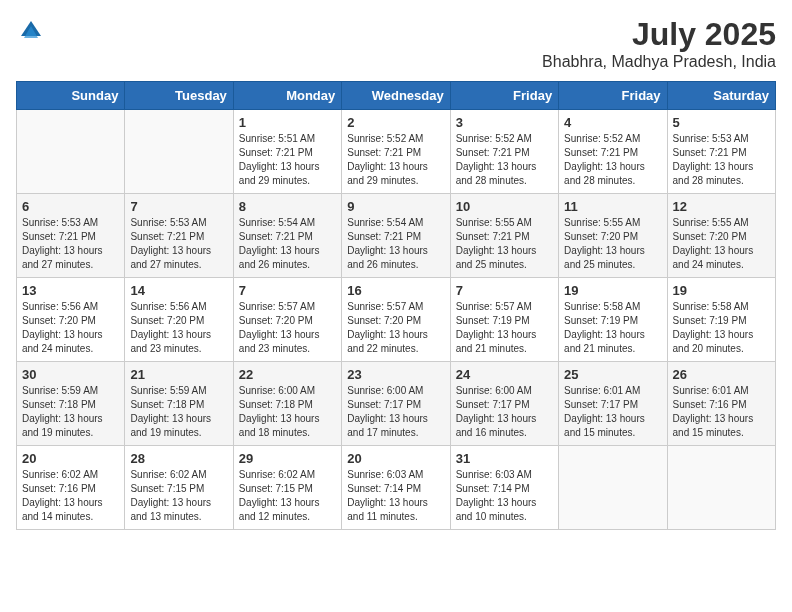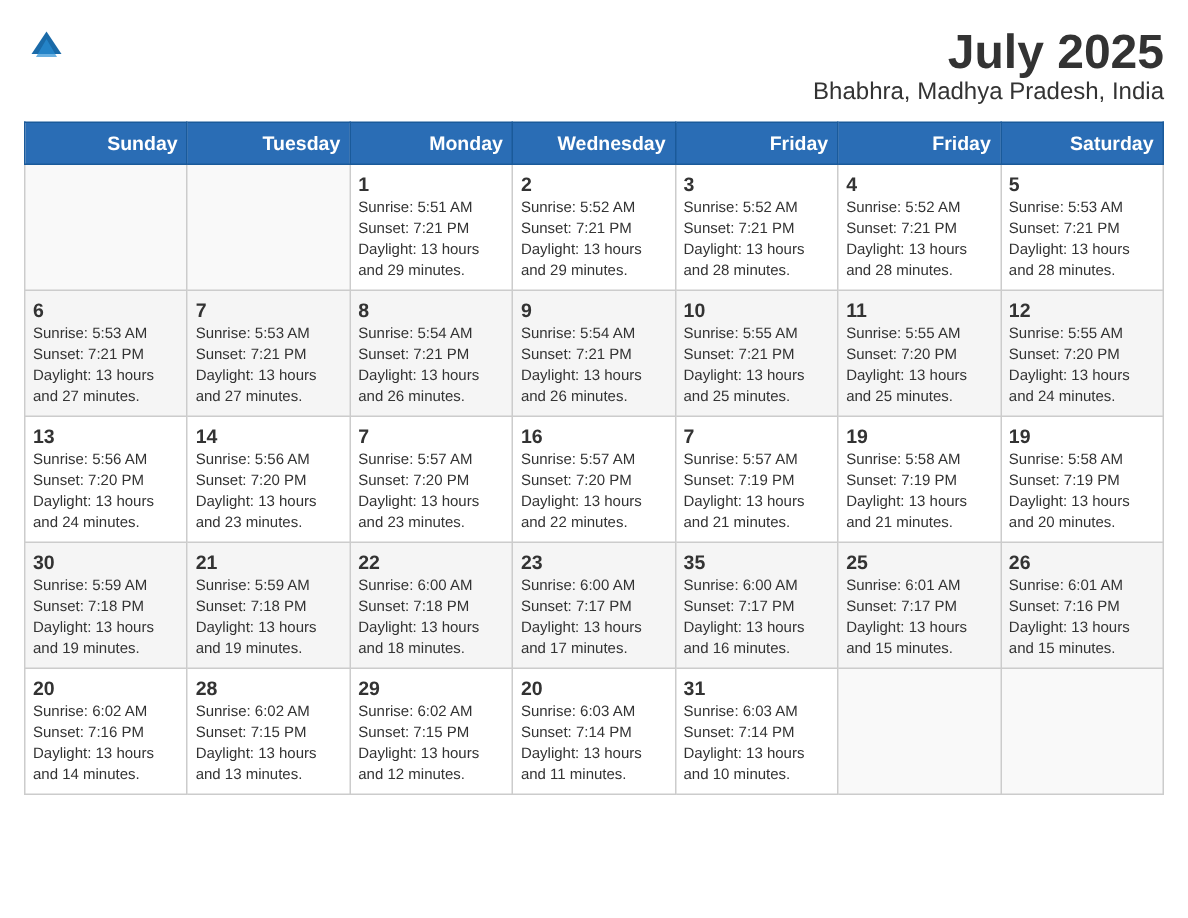--- a/index.html
+++ b/index.html
@@ -267,21 +267,21 @@
 Sunset: 7:18 PM
 Daylight: 13 hours and 18 minutes.</div>
         </td>
         <td>
           <span class="day-number">23</span>
           <div class="day-info" style="white-space: pre-line;">Sunrise: 6:00 AM
 Sunset: 7:17 PM
 Daylight: 13 hours and 17 minutes.</div>
         </td>
         <td>
-          <span class="day-number">35</span>
+          <span class="day-number">24</span>
           <div class="day-info" style="white-space: pre-line;">Sunrise: 6:00 AM
 Sunset: 7:17 PM
 Daylight: 13 hours and 16 minutes.</div>
         </td>
         <td>
           <span class="day-number">25</span>
           <div class="day-info" style="white-space: pre-line;">Sunrise: 6:01 AM
 Sunset: 7:17 PM
 Daylight: 13 hours and 15 minutes.</div>
         </td>

